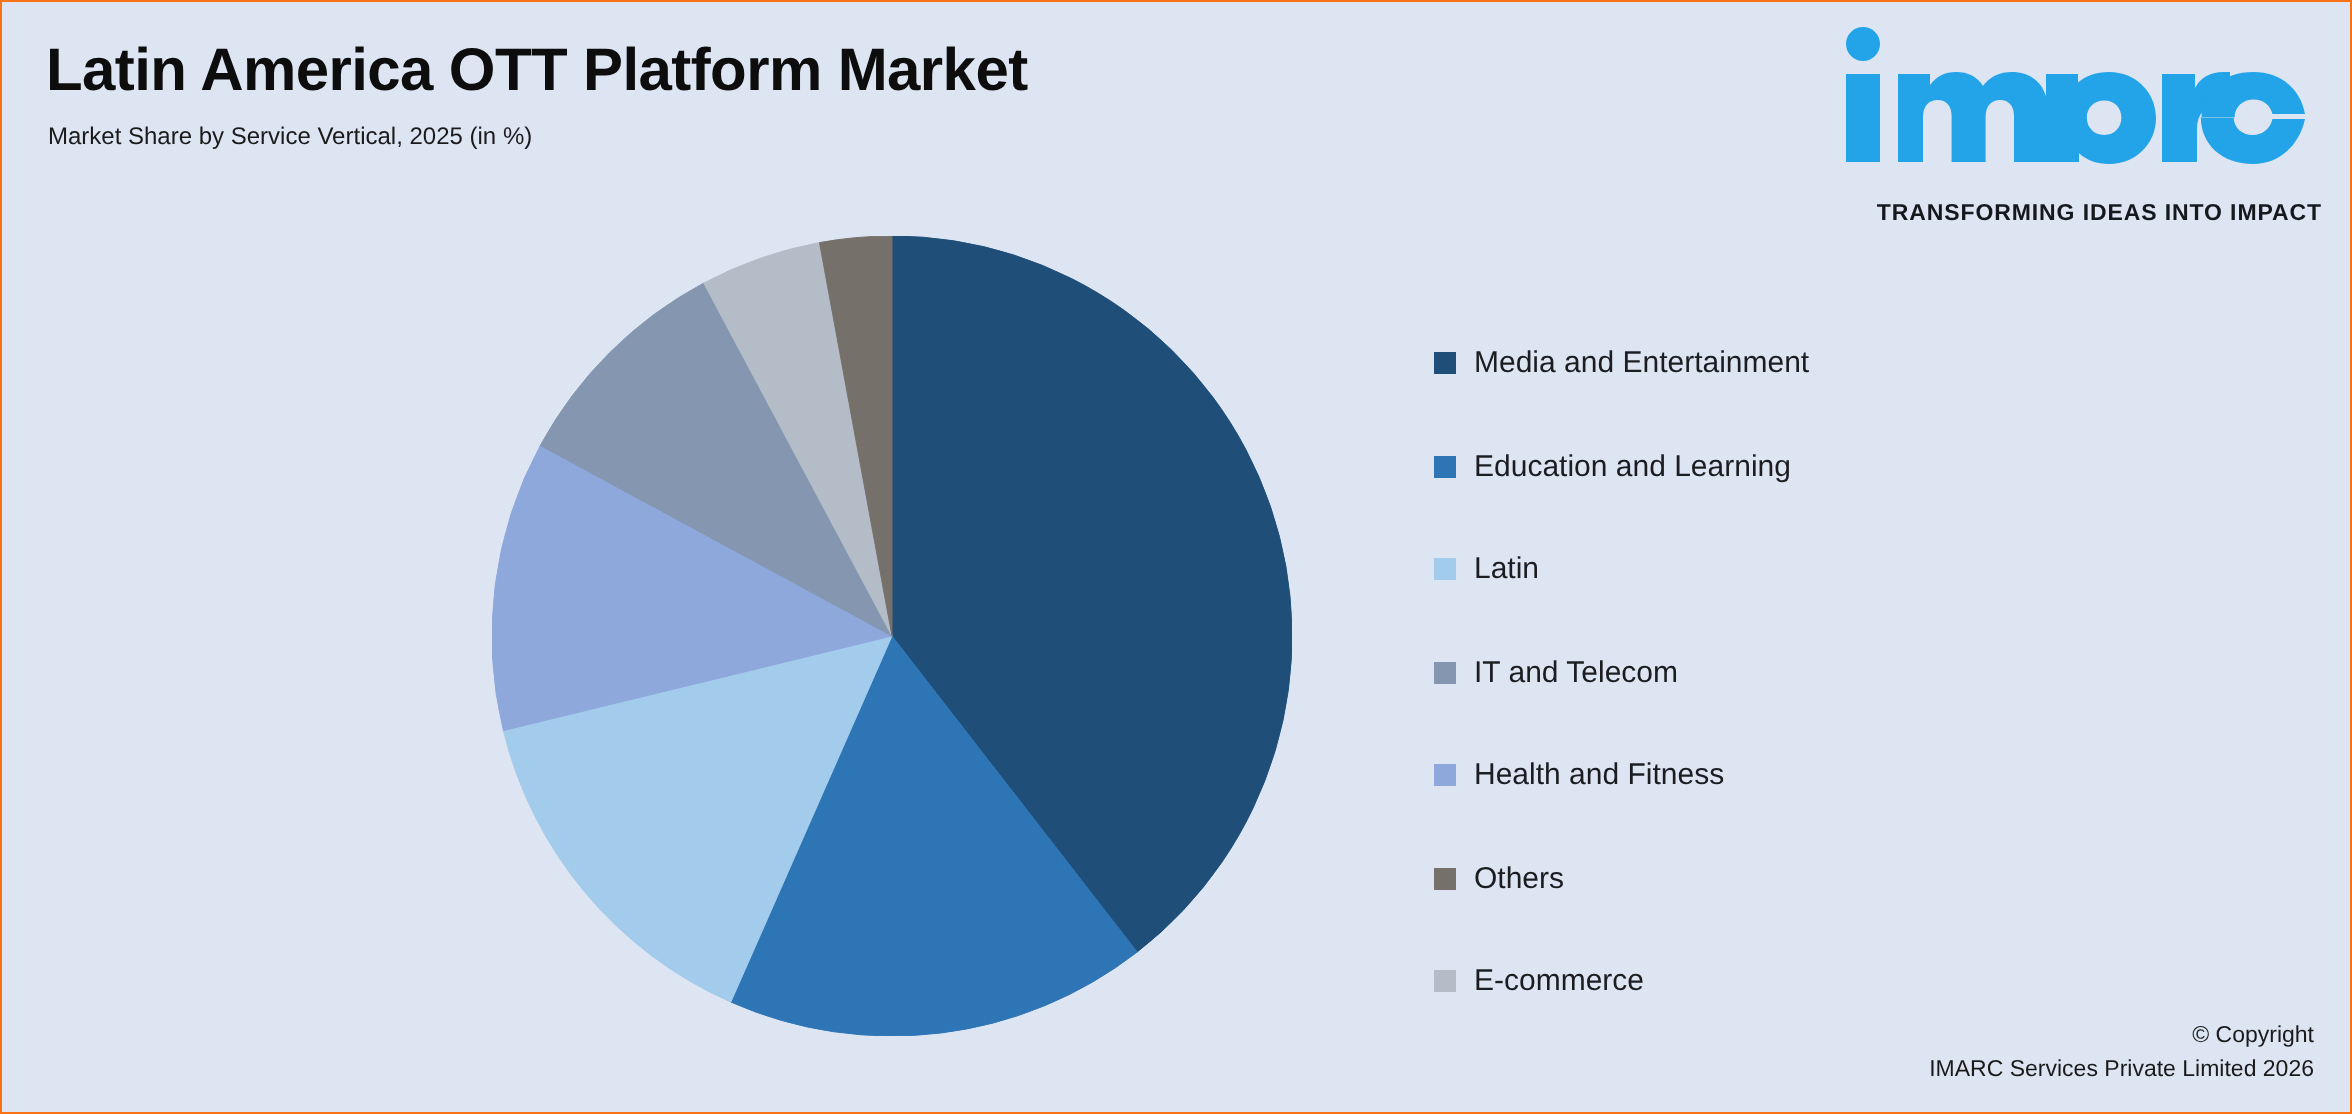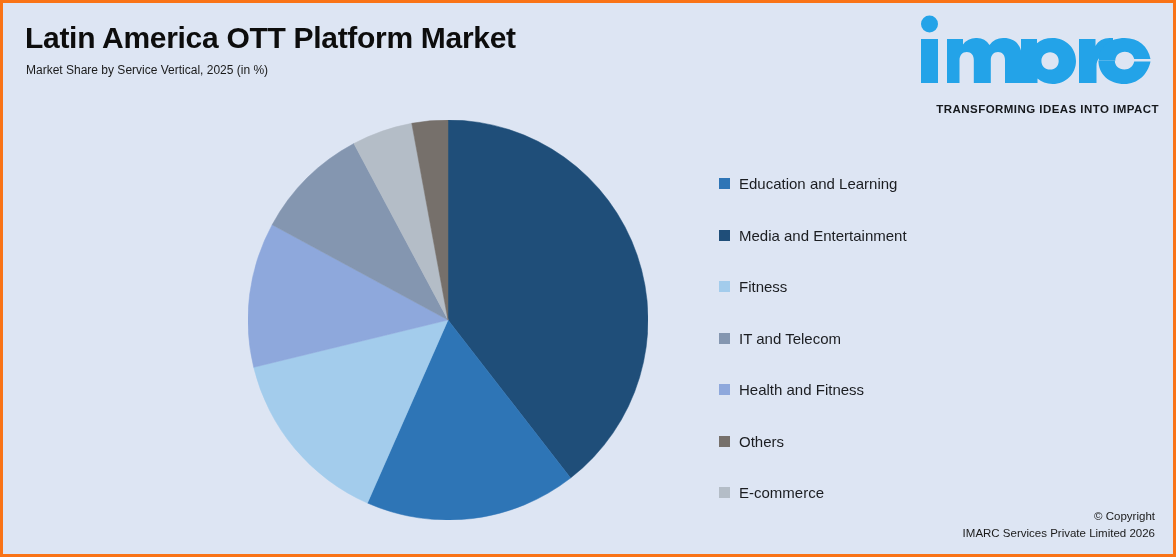--- a/index.html
+++ b/index.html
@@ -13,21 +13,21 @@
     font-family: "Liberation Sans", sans-serif;
     overflow: hidden;
     position: relative;
   }
   #page {
     position: relative;
     width: 1176px;
     height: 557px;
     background: #dde5f3;
     box-sizing: border-box;
-    border: 3px solid #f97316;
+    border: 1px solid #f97316;
     overflow: hidden;
   }
 
   
   #header {
     position: absolute;
     left: 0; top: 0;
     width: 1176px;
     height: 110px;
   }
@@ -158,30 +158,30 @@
           <path d="M 200 200 L 5.67 247.30 A 200 200 0 0 1 24.14 104.75 Z" fill="#8EA8DC" stroke="#8EA8DC" stroke-width="0.5"></path>
           <path d="M 200 200 L 24.14 104.75 A 200 200 0 0 1 105.86 23.54 Z" fill="#8496B0" stroke="#8496B0" stroke-width="0.5"></path>
           <path d="M 200 200 L 105.86 23.54 A 200 200 0 0 1 163.76 3.31 Z" fill="#B4BDC7" stroke="#B4BDC7" stroke-width="0.5"></path>
           <path d="M 200 200 L 163.76 3.31 A 200 200 0 0 1 200.00 0.00 Z" fill="#76706B" stroke="#76706B" stroke-width="0.5"></path>
         </g>
     </svg>
   </div>
 
   <div id="legend">
     <div class="legend-item">
+      <span class="legend-swatch" style="background: rgb(31, 78, 121);"></span>
+      <span class="legend-label">Media and Entertainment</span>
+    </div>
+    <div class="legend-item">
       <span class="legend-swatch" style="background: rgb(46, 117, 182);"></span>
       <span class="legend-label">Education and Learning</span>
     </div>
     <div class="legend-item">
-      <span class="legend-swatch" style="background: rgb(31, 78, 121);"></span>
-      <span class="legend-label">Media and Entertainment</span>
-    </div>
-    <div class="legend-item">
       <span class="legend-swatch" style="background: rgb(163, 204, 236);"></span>
-      <span class="legend-label">Fitness</span>
+      <span class="legend-label">Latin</span>
     </div>
     <div class="legend-item">
       <span class="legend-swatch" style="background: rgb(132, 150, 176);"></span>
       <span class="legend-label">IT and Telecom</span>
     </div>
     <div class="legend-item">
       <span class="legend-swatch" style="background: rgb(142, 168, 220);"></span>
       <span class="legend-label">Health and Fitness</span>
     </div>
     <div class="legend-item">

